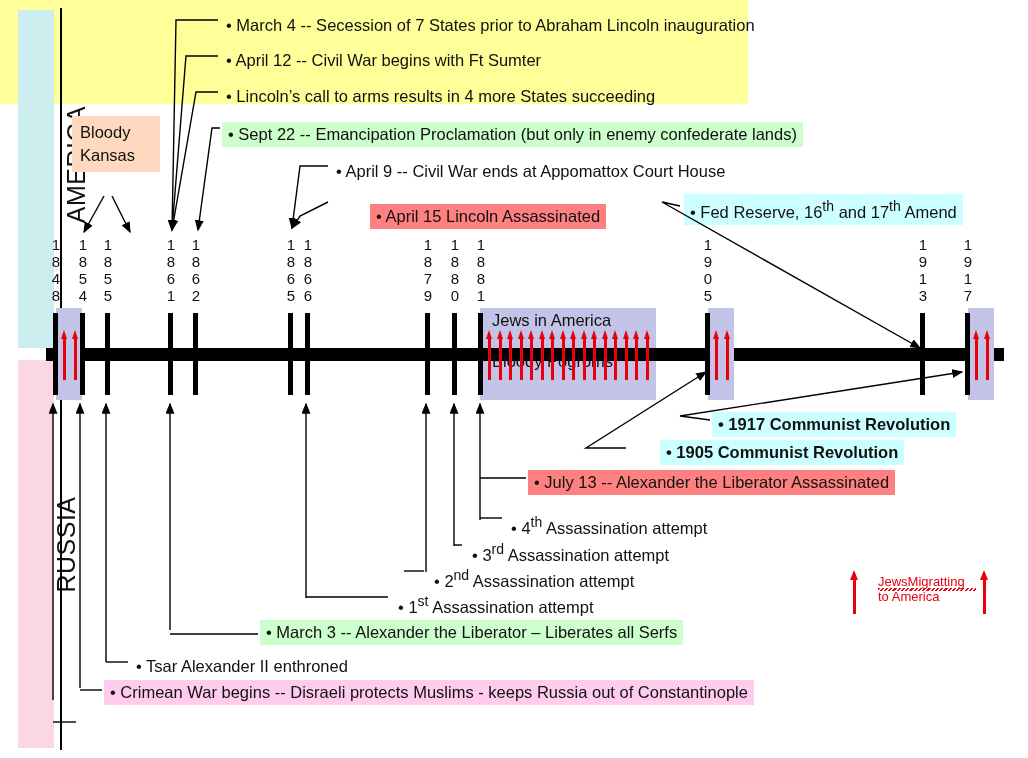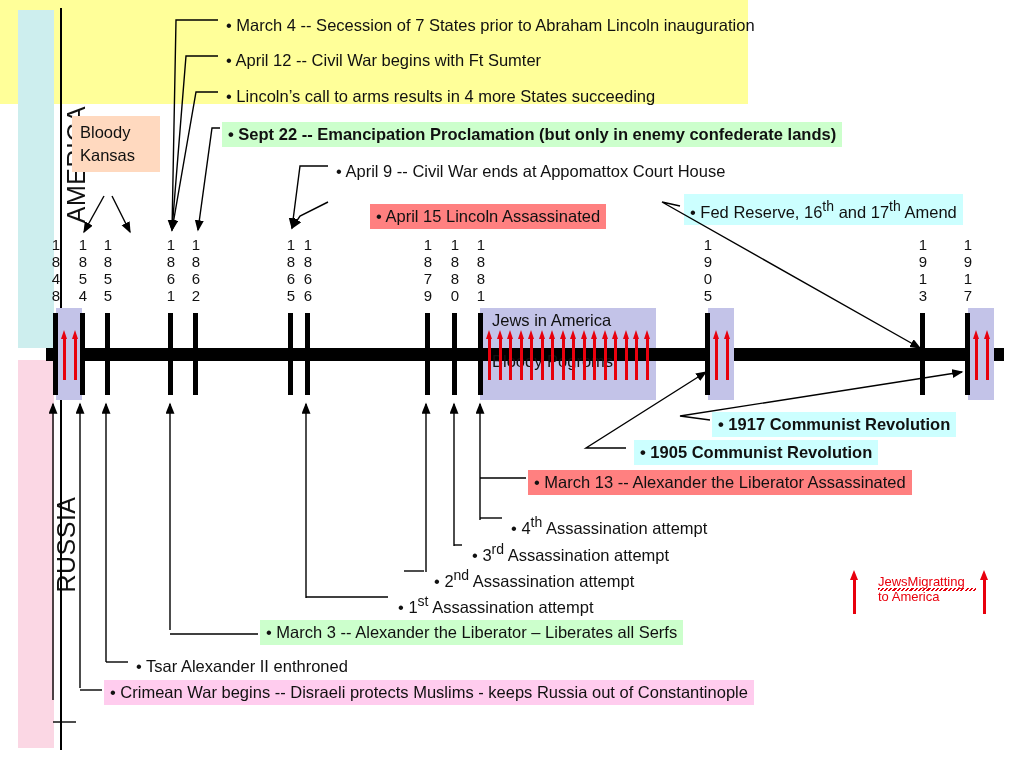--- a/index.html
+++ b/index.html
@@ -73,21 +73,21 @@
   <div class="band" id="band-russia"></div>
   <div class="band-label" id="label-america"><span>AMERICA</span></div>
   <div class="band-label" id="label-russia"><span>RUSSIA</span></div>
   <div class="vrule" id="frame-left"></div>
 
   <div id="bigyellow"></div>
   <div class="yline" style="top:16px;">• March 4 -- Secession of 7 States prior to Abraham Lincoln inauguration</div>
   <div class="yline" style="top:51px;">• April 12 -- Civil War begins with Ft Sumter</div>
   <div class="yline" style="top:87px;">• Lincoln’s call to arms results in 4 more States succeeding</div>
 
-  <div class="cbox green" style="left:222px;top:122px;font-weight:bold;">• Sept 22 -- Emancipation Proclamation (but only in enemy confederate lands)</div>
+  <div class="cbox green" style="left:222px;top:122px;">• Sept 22 -- Emancipation Proclamation (but only in enemy confederate lands)</div>
   <div class="cbox plain" style="left:330px;top:159px;">• April 9 -- Civil War ends at Appomattox Court House</div>
   <div class="cbox red" style="left:330px;top:204px;margin-left:40px;">• April 15 Lincoln Assassinated</div>
 
   <div class="cbox cyan" style="left:684px;top:194px;"><span>• Fed Reserve</span><span>, 16</span><sup>th</sup><span> and 17</span><sup>th</sup><span> Amend</span></div>
 
   <div class="cbox peach" style="left:72px;top:116px;width:72px;white-space:normal;line-height:23px;padding:5px 8px;">
     <div>Bloody</div>
     <div>Kansas</div>
   </div>
 
@@ -277,22 +277,22 @@
         <div class="head"></div>
         <div class="shaft"></div>
       </div>
       <div class="uparrow" style="left: 643.5px; top: 330px; z-index: 7;">
         <div class="head"></div>
         <div class="shaft"></div>
       </div>
     </div>
 
   <div class="cbox cyan bold" style="left:712px;top:412px;">• 1917 Communist Revolution</div>
-  <div class="cbox cyan bold" style="left:634px;top:440px;">• 1905 Communist Revolution</div>
-  <div class="cbox red" style="left:528px;top:470px;">• March 13 -- Alexander the Liberator Assassinated</div>
+  <div class="cbox cyan bold" style="left:660px;top:440px;">• 1905 Communist Revolution</div>
+  <div class="cbox red" style="left:528px;top:470px;">• July 13 -- Alexander the Liberator Assassinated</div>
 
   <div class="cbox plain" style="left:505px;top:510px;">•&nbsp;<span>4</span><sup>th</sup><span> Assassination attempt</span></div>
   <div class="cbox plain" style="left:466px;top:537px;">•&nbsp;<span>3</span><sup>rd</sup><span> Assassination attempt</span></div>
   <div class="cbox plain" style="left:428px;top:563px;">•&nbsp;<span>2</span><sup>nd</sup><span>  Assassination attempt</span></div>
   <div class="cbox plain" style="left:392px;top:589px;">•&nbsp;<span>1</span><sup>st</sup><span> Assassination attempt</span></div>
 
   <div class="cbox green" style="left:260px;top:620px;">• March 3 -- Alexander the Liberator – Liberates all Serfs</div>
   <div class="cbox pink" style="left:104px;top:680px;">• Crimean War begins -- Disraeli protects Muslims -  keeps Russia out of Constantinople</div>
   <div class="cbox plain" style="left:130px;top:654px;">• Tsar Alexander II enthroned</div>
 

